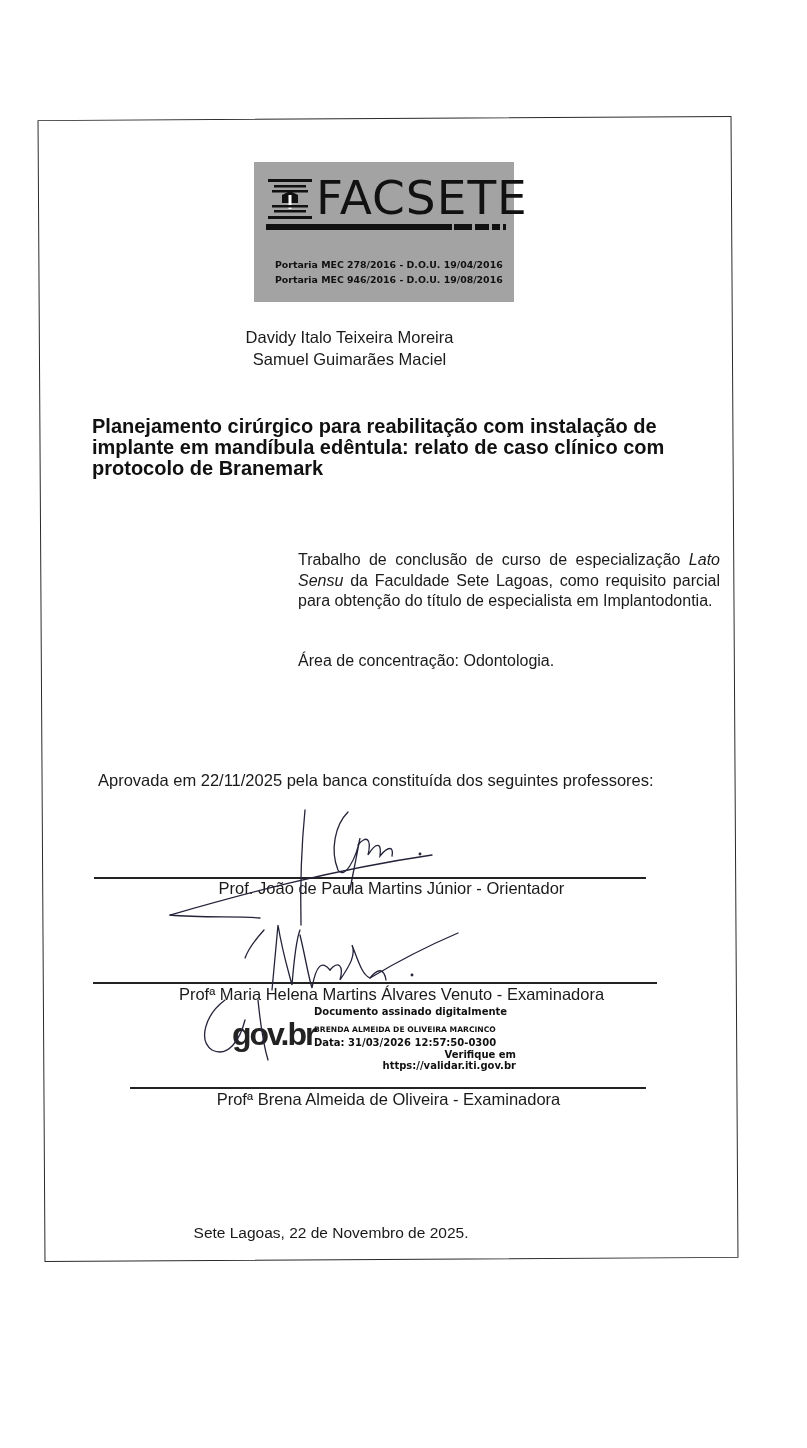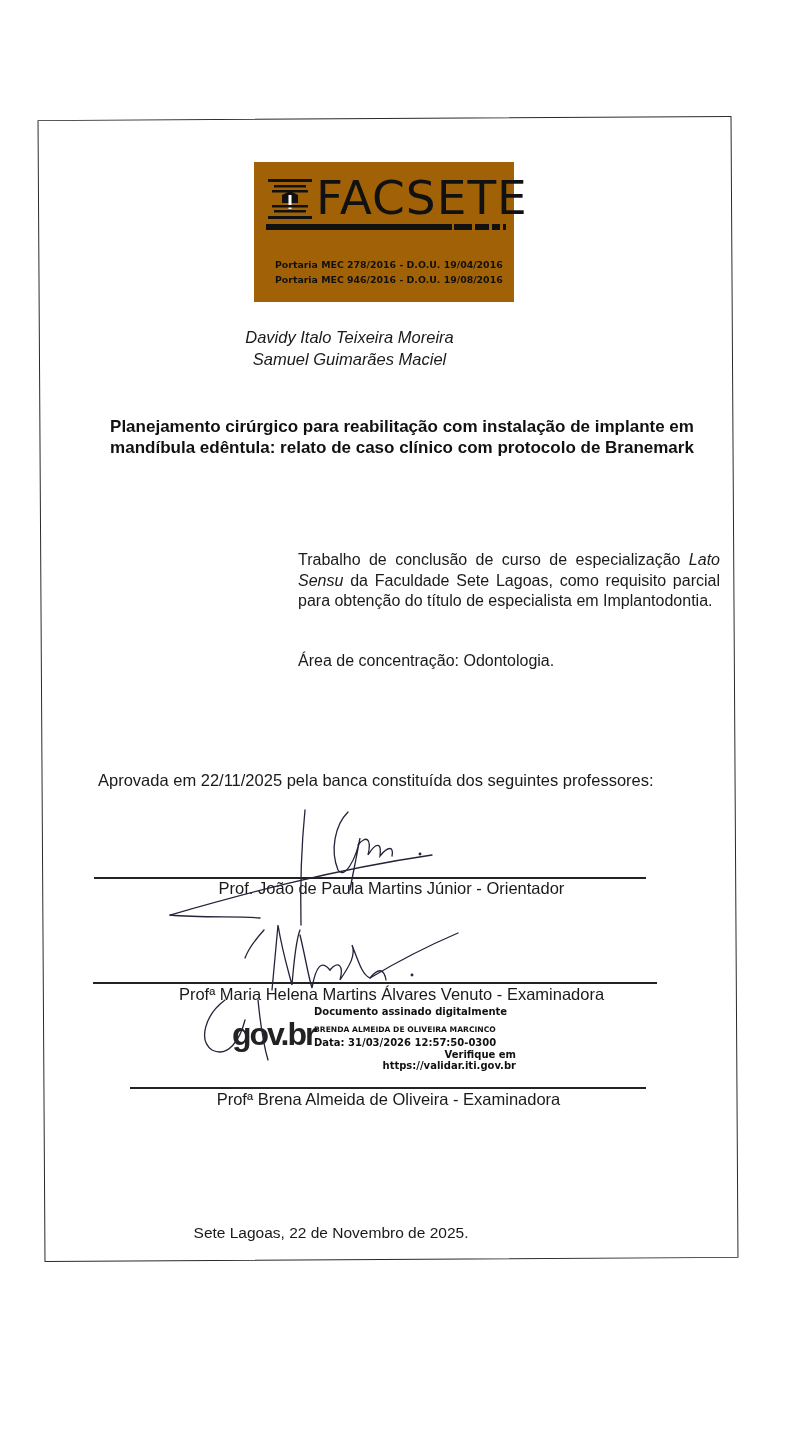--- a/index.html
+++ b/index.html
@@ -6,39 +6,39 @@
   body {
     width:807px; height:1448px; background:#ffffff; position:relative; overflow:hidden;
     font-family:"Liberation Sans", sans-serif; color:#1a1a1a;
   }
   .page-frame {
     position:absolute; left:41px; top:118px; width:694px; height:1142px;
     border:1.6px solid #2a2a2a; box-sizing:border-box;
     transform:rotate(-0.35deg); transform-origin:center;
   }
   .logo-box {
-    position:absolute; left:254px; top:162px; width:260px; height:140px; background:#a16207;
+    position:absolute; left:254px; top:162px; width:260px; height:140px; background:#a3a3a3;
   }
   .logo-emblem { position:absolute; left:14px; top:16px; width:44px; height:44px; }
   .logo-word {
     position:absolute; left:62px; top:8px; font-size:47px; letter-spacing:1px; color:#111;
     font-family:"DejaVu Sans", sans-serif; font-weight:normal; line-height:56px;
   }
   .logo-bar { position:absolute; left:12px; top:62px; height:6px; background:#111; }
   .logo-sub {
     position:absolute; left:12px; top:68px; font-size:21px; color:#111;
     font-family:"DejaVu Sans", sans-serif; letter-spacing:0.4px;
   }
   .logo-portaria {
     position:absolute; left:21px; font-size:9.4px; font-weight:bold; color:#111;
     font-family:"DejaVu Sans", sans-serif;
   }
-  .authors { position:absolute; left:0; width:699px; text-align:center; top:326px; font-size:16.5px; line-height:22px;font-style:italic; }
+  .authors { position:absolute; left:0; width:699px; text-align:center; top:326px; font-size:16.5px; line-height:22px; }
   .title {
-    position:absolute; left:92px; top:416px; width:620px; font-size:17px; font-weight:bold; line-height:21px; color:#111;text-align:center;
+    position:absolute; left:92px; top:416px; width:620px; font-size:20px; font-weight:bold; line-height:21px; color:#111;
   }
   .desc {
     position:absolute; left:298px; top:550px; width:422px; font-size:16px; line-height:20.5px; text-align:justify;
   }
   .area { position:absolute; left:298px; top:652px; font-size:16px; }
   .approved { position:absolute; left:98px; top:771px; font-size:16.5px; }
   .sig-line { position:absolute; height:1.6px; background:#222; }
   .sig-label { position:absolute; left:0; width:807px; text-align:center; font-size:16.5px; }
   .govbr { position:absolute; left:206px; top:1002px; width:310px; height:68px; }
   .govbr-logo { position:absolute; left:26px; top:14px; font-size:32px; font-weight:bold; color:#222; letter-spacing:-2px; font-family:"Liberation Sans", sans-serif; }

